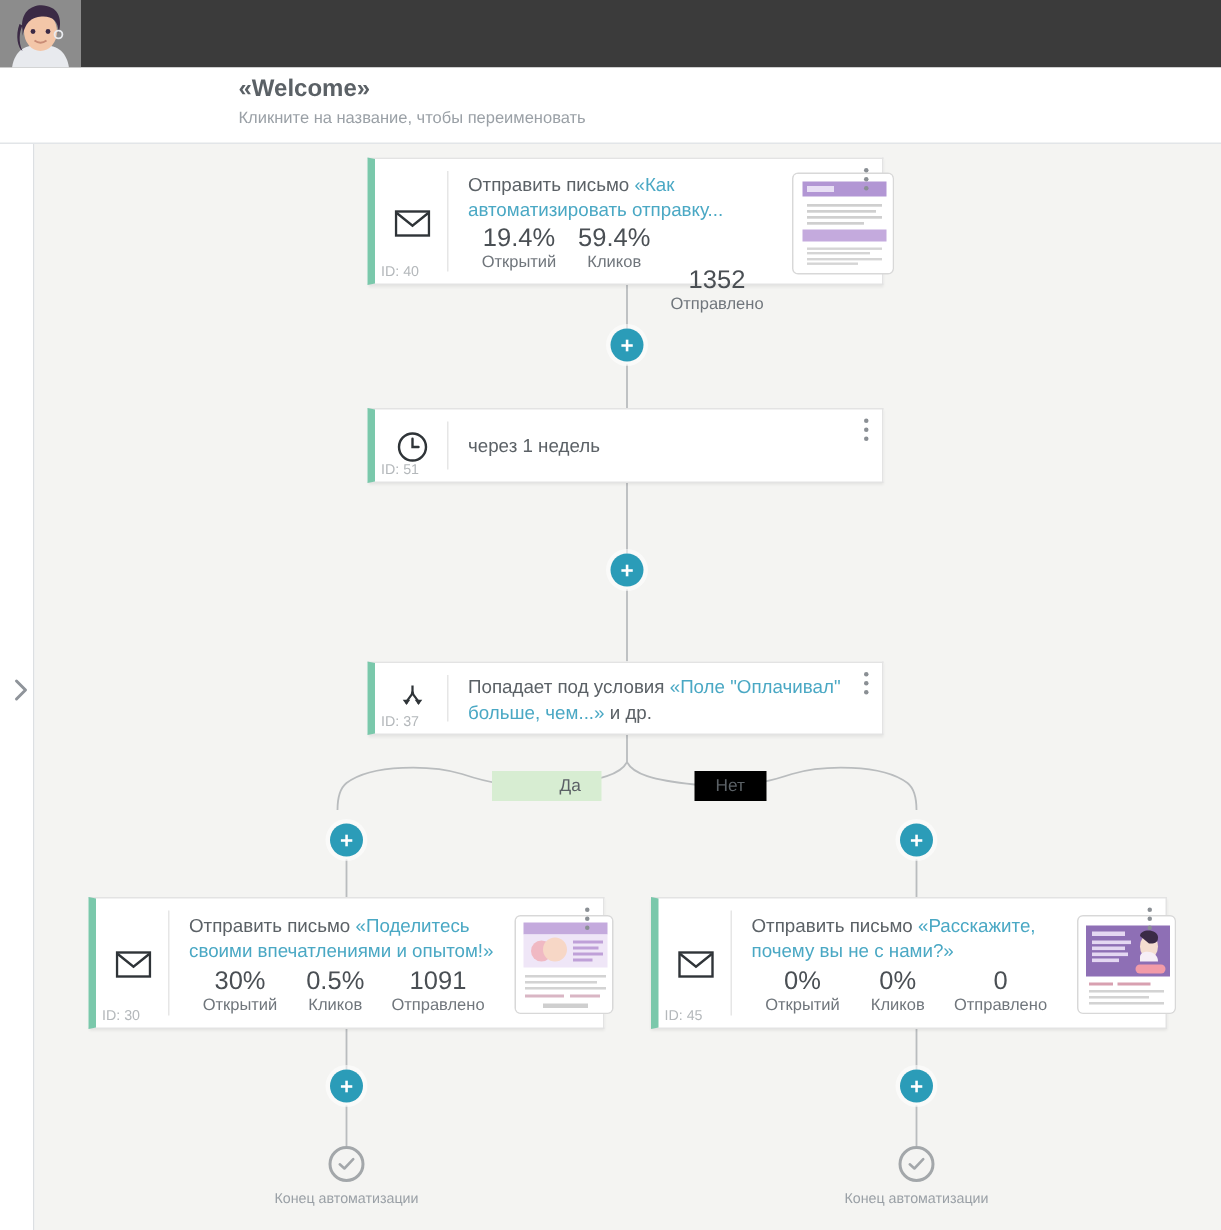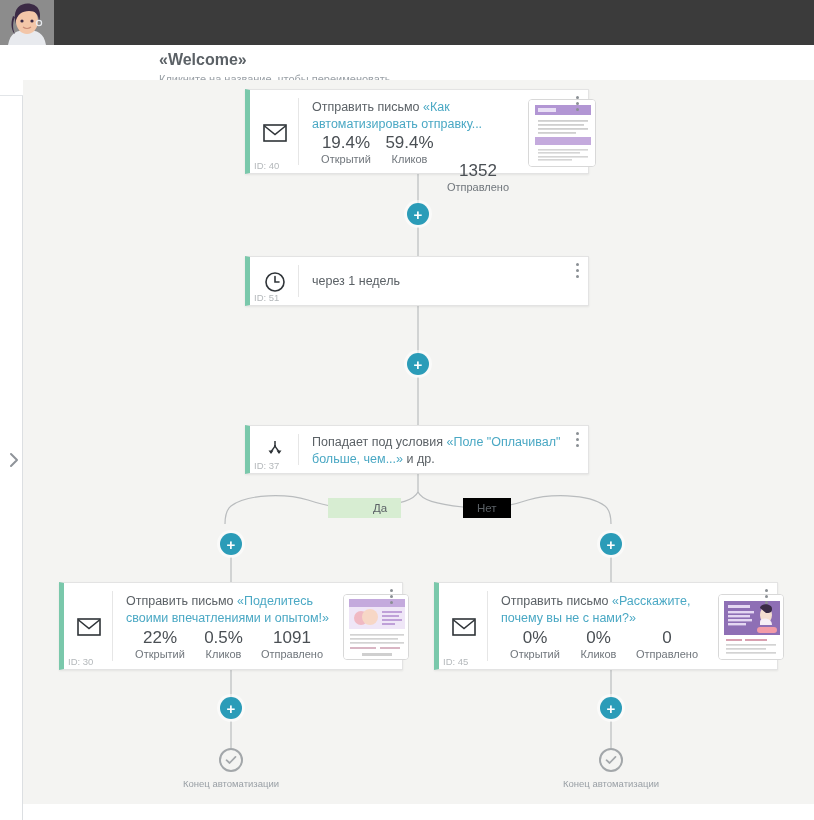--- a/index.html
+++ b/index.html
@@ -45,21 +45,21 @@
     position: absolute; left: 0; top: 96px; width: 23px; height: 724px;
     background: #ffffff; border-right: 1px solid #dcdfe2;
   }
   .rail-toggle {
     position: absolute; left: 8px; top: 356px;
     width: 12px; height: 16px; cursor: pointer;
   }
 
   
   .canvas {
-    position: absolute; left: 23px; top: 80px; width: 791px; height: 724px;
+    position: absolute; left: 23px; top: 96px; width: 791px; height: 724px;
     background: #f4f4f2;
     overflow: hidden;
   }
   .edges { position: absolute; left: 0; top: 0; width: 791px; height: 724px; }
 
   
   .node {
     position: absolute; background: #ffffff;
     border: 1px solid #e3e3e3;
     border-left: 5px solid #7ac8ab;
@@ -306,21 +306,21 @@
         <svg width="24" height="18" viewBox="0 0 24 18">
           <rect x="1" y="1" width="22" height="16" fill="#fff" stroke="#2f3438" stroke-width="1.6"></rect>
           <path d="M1.5 2 L12 10.5 L22.5 2" stroke="#2f3438" stroke-width="1.6" fill="none"></path>
         </svg>
       </div>
       <div class="mail-title" style="left:62px; top:10px; width:208px;">
         <span>Отправить письмо </span><span class="lnk">«Поделитесь своими впечатлениями и опытом!»</span>
       </div>
       <div class="stats" style="left:62px; top:46px;">
         <div class="stat" style="width:68px;">
-          <div class="val">22%</div>
+          <div class="val">30%</div>
           <div class="lab">Открытий</div>
         </div>
         <div class="stat" style="width:59px;">
           <div class="val">0.5%</div>
           <div class="lab">Кликов</div>
         </div>
         <div class="stat" style="width:78px;">
           <div class="val">1091</div>
           <div class="lab">Отправлено</div>
         </div>

